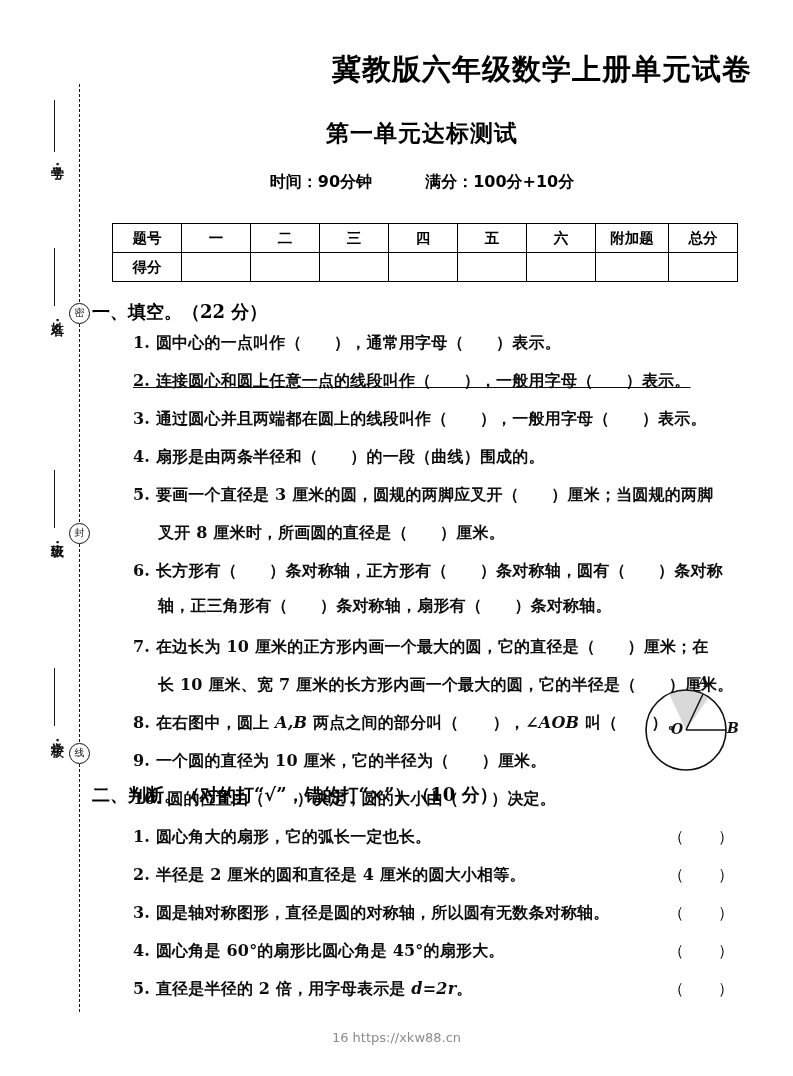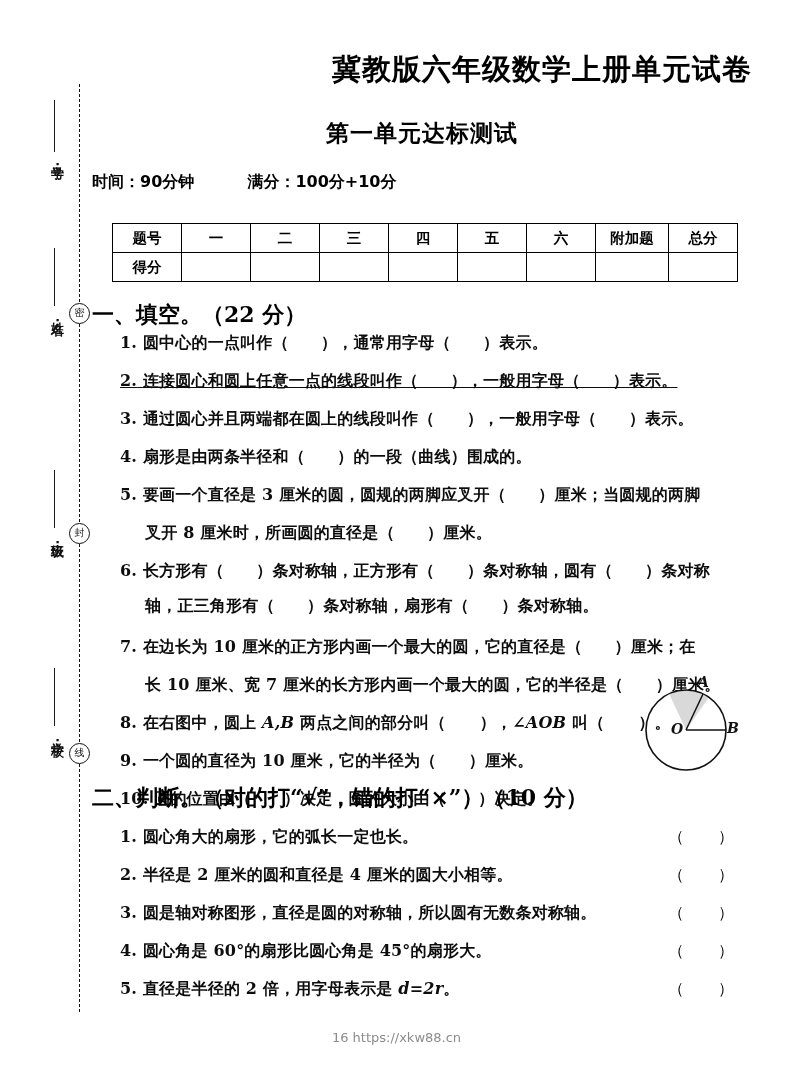--- a/index.html
+++ b/index.html
@@ -82,21 +82,21 @@
     font-family: "DejaVu Sans", "Liberation Sans", sans-serif;
     font-size: 23px;
     font-weight: bold;
     letter-spacing: 1px;
     color: #000;
   }
   .meta-line {
     position: absolute;
     left: 92px; top: 172px;
     width: 660px;
-    text-align: left;
+    text-align: center;
     font-family: "DejaVu Sans", "Liberation Sans", sans-serif;
     font-size: 16px;
     font-weight: bold;
     color: #000;
   }
   .meta-line .gap { display: inline-block; width: 42px; }
 
   
   .score-table {
     position: absolute;
@@ -115,33 +115,34 @@
     padding: 0 2px;
   }
   .score-table td.c0 { width: 64px; }
   .score-table td.cn { width: 64px; }
   .score-table td.cx { width: 68px; }
 
   
   .section-head {
     position: absolute;
     font-family: "DejaVu Serif", "Liberation Serif", serif;
-    font-size: 22px;
+    font-size: 18px;
     font-weight: bold;
     color: #000;
     white-space: nowrap;
   }
   .q {
     position: absolute;
     font-family: "DejaVu Serif", "Liberation Serif", serif;
     font-size: 16px;
     font-weight: bold;
     color: #0d0d0d;
     white-space: nowrap;
     letter-spacing: 0.2px;
+    margin-left: 13px;
   }
   .q .blank { display: inline-block; width: 34px; }
   .mi {
     font-family: "DejaVu Serif", "Liberation Serif", serif;
     font-style: italic;
   }
   .paren-box {
     position: absolute;
     font-family: "DejaVu Serif", "Liberation Serif", serif;
     font-size: 16px;

